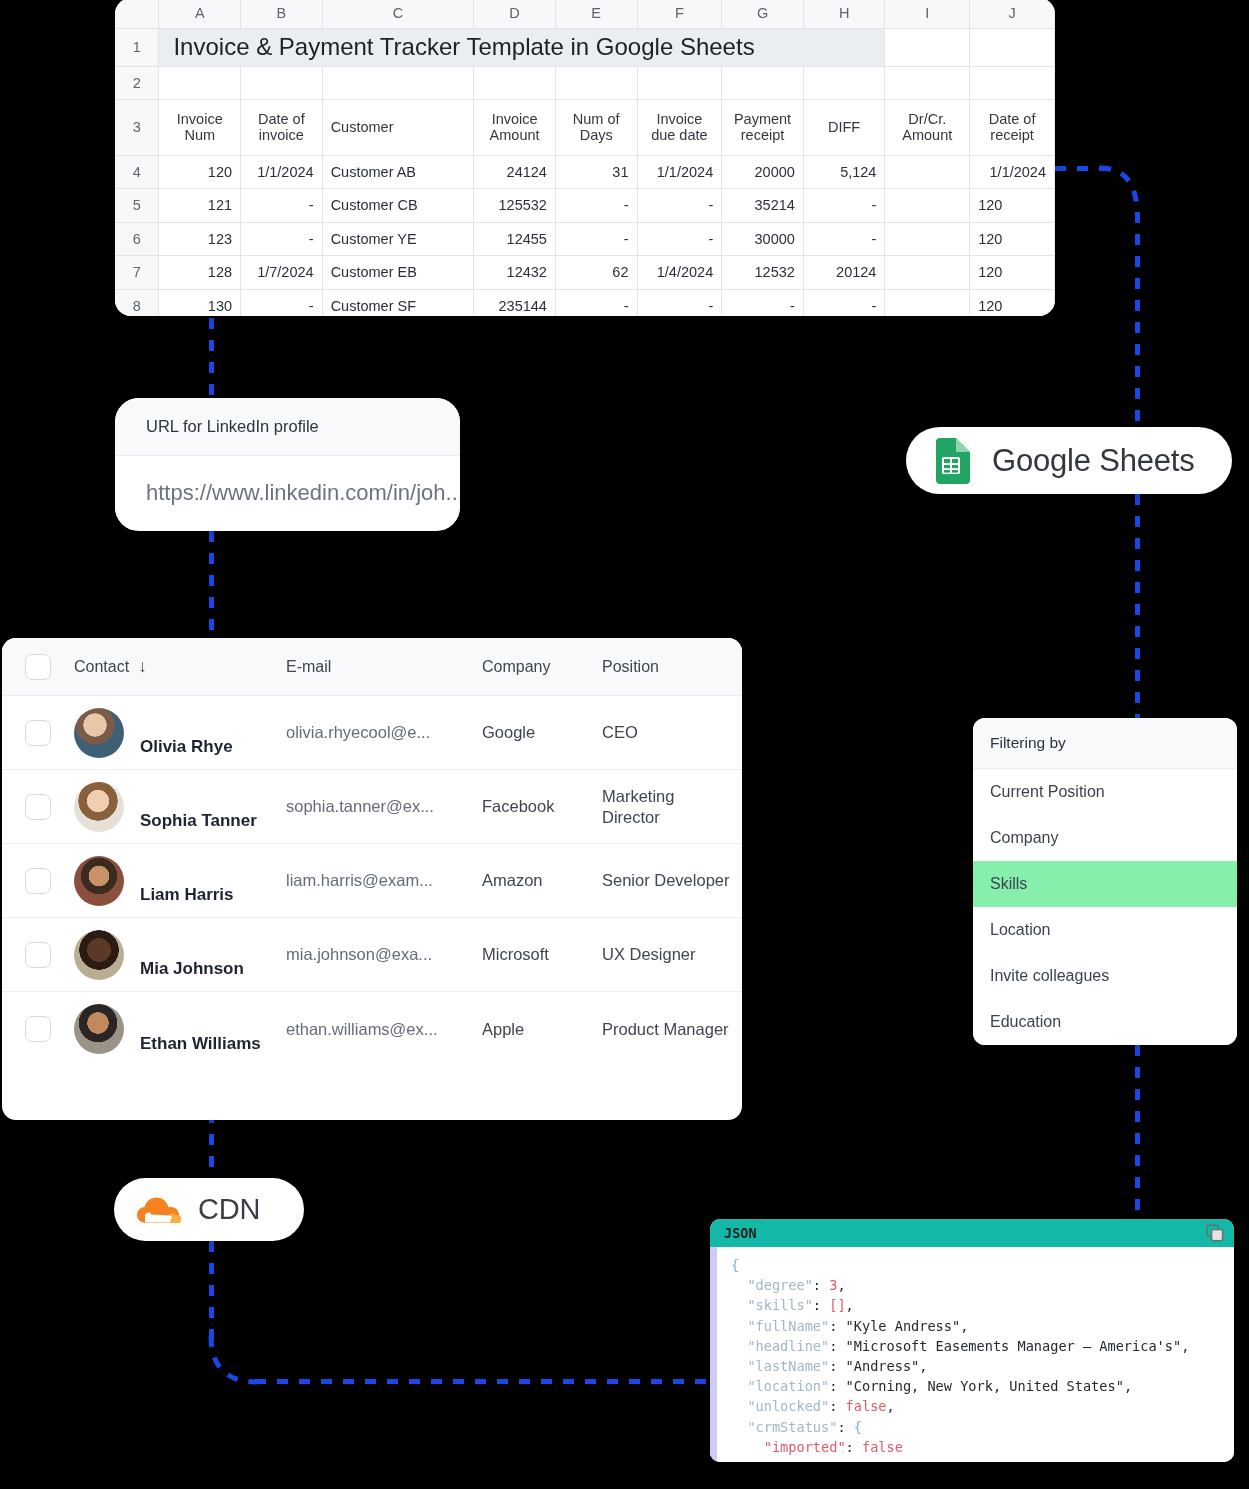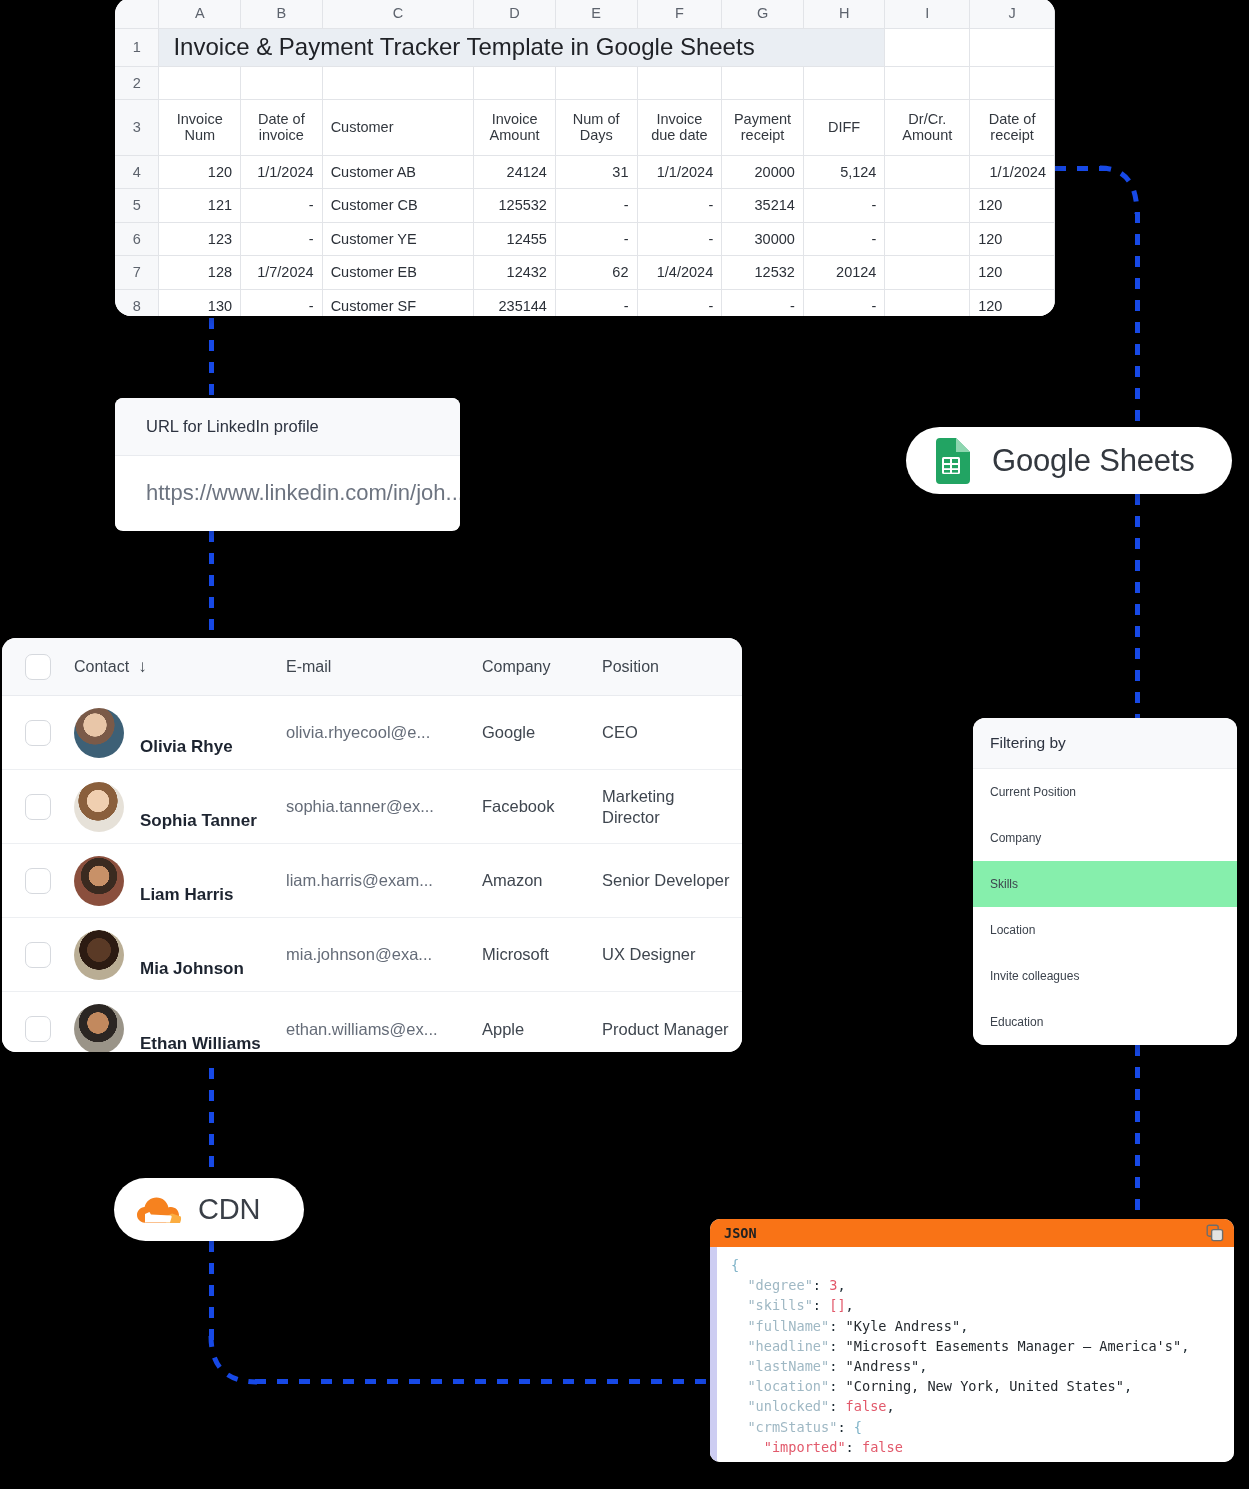--- a/index.html
+++ b/index.html
@@ -84,21 +84,21 @@
     line-height: 1.12;
     white-space: normal;
     font-size: 14.5px;
     height: 56px;
     vertical-align: middle;
   }
   #sheet .hdr3.left { text-align: left; }
   #sheet tr.r2 td { height: 33px; }
 
   
-  #urlcard { left: 115px; top: 398px; width: 345px; height: 133px; border-radius: 8px; }
+  #urlcard { left: 115px; top: 398px; width: 345px; height: 133px; border-radius: 24px; }
   #urlcard .head {
     height: 58px; background: #f8f9fb; border-bottom: 1px solid #e9ebef;
     display: flex; align-items: center; padding: 0 0 0 31px;
     font-size: 16.5px; color: #2d3340; font-weight: 500;
   }
   #urlcard .body {
     height: 74px; display: flex; align-items: center; padding: 0 0 0 31px;
     font-size: 22px; color: #6d7480; background:#fff;
   }
 
@@ -109,21 +109,21 @@
     border-radius: 999px;
     display: flex; align-items: center;
     box-shadow: 0 2px 14px rgba(0,0,0,0.30);
   }
   .pill .lbl { font-size: 31px; color: #33383f; letter-spacing: -0.2px; }
   #gsheets { left: 906px; top: 427px; width: 326px; height: 67px; padding-left: 26px; gap: 22px; }
   #cdn { left: 114px; top: 1178px; width: 190px; height: 63px; padding-left: 22px; gap: 16px; }
   #cdn .lbl { font-size: 29px; color: #3a3f47; }
 
   
-  #contacts { left: 2px; top: 638px; width: 740px; height: 414px; border-radius: 14px; }
+  #contacts { left: 2px; top: 638px; width: 740px; height: 482px; border-radius: 14px; }
   #contacts .ct-head {
     display: flex; align-items: center; height: 58px;
     background: #f8f9fb; border-bottom: 1px solid #e9ebef;
     font-size: 16px; color: #4a515c;
   }
   #contacts .ct-row {
     display: flex; align-items: center; height: 74px;
     border-bottom: 1px solid #edeff2; background: #fff;
   }
   #contacts .ct-row:last-child { border-bottom: none; }
@@ -145,31 +145,31 @@
 
   
   #filters { left: 973px; top: 718px; width: 264px; height: 327px; border-radius: 12px; }
   #filters .f-head {
     height: 51px; background: #f8f9fb; border-bottom: 1px solid #ebedf0;
     display: flex; align-items: center; padding-left: 17px;
     font-size: 15.5px; color: #2d3340; font-weight: 500;
   }
   #filters .f-item {
     height: 46px; display: flex; align-items: center; padding-left: 17px;
-    font-size: 12px; color: #3c434d; background: #fff;
+    font-size: 16px; color: #3c434d; background: #fff;
   }
   #filters .f-item.active { background: #86efac; }
 
   
   #jsoncard {
     left: 710px; top: 1219px; width: 524px; height: 243px;
     border-radius: 10px; background:#fff;
   }
   #jsoncard .j-head {
-    height: 28px; background: #f97316;
+    height: 28px; background: #14b8a6;
     display: flex; align-items: center; justify-content: space-between;
     padding: 0 10px 0 14px;
     font-family: "DejaVu Sans Mono", monospace;
     font-size: 13.5px; font-weight: 700; color: #222;
   }
   #jsoncard .j-body {
     height: 215px; background: #fff; border-left: 7px solid #cdcdf2;
     padding: 8px 0 0 14px;
     font-family: "DejaVu Sans Mono", monospace;
     font-size: 13.6px; line-height: 20.2px;

